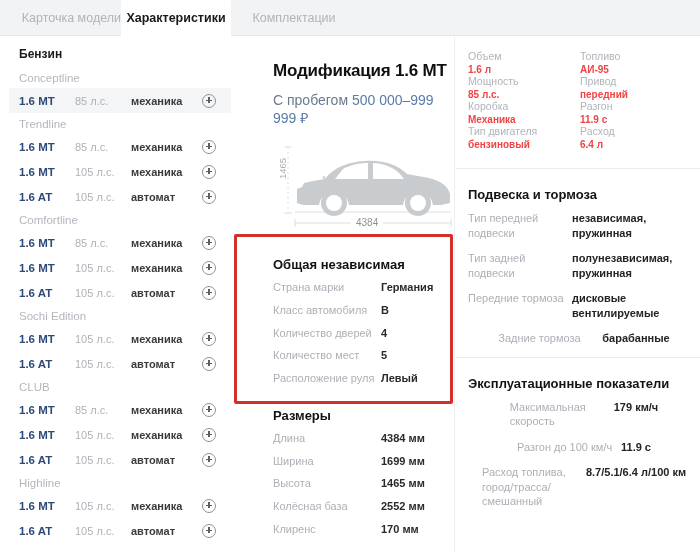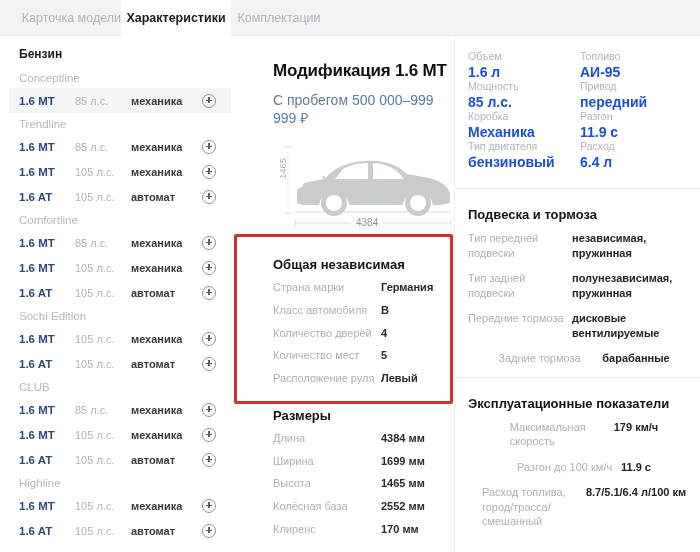--- a/index.html
+++ b/index.html
@@ -21,21 +21,21 @@
     position: absolute; top: 0; height: 36px;
     display: flex; align-items: center; justify-content: center;
     font-size: 12.5px; color: #b0b4ba; white-space: nowrap;
     cursor: pointer;
   }
   .tab.active {
     background: #ffffff; color: #1a1a1a; font-weight: bold;
   }
   #tab0 { left: 0px;   width: 121px; justify-content: flex-end; }
   #tab1 { left: 121px; width: 110px; }
-  #tab2 { left: 220px; width: 118px; }
+  #tab2 { left: 235px; width: 118px; }
 
   
   .left {
     position: absolute; left: 9px; top: 36px;
     width: 230px; height: 516px;
     background: #fff;
     border-right: 1px solid #eceef0;
     overflow: hidden;
   }
   .fuel-title {
@@ -124,21 +124,21 @@
   .right {
     position: absolute; left: 456px; top: 36px;
     width: 244px; height: 516px;
     background: #fff; overflow: hidden;
   }
   .specgrid {
     display: grid; grid-template-columns: 112px 1fr;
     padding: 14px 0 0 12px; row-gap: 0;
   }
   .spec .sk { font-size: 10.5px; color: #b0b4ba; margin-bottom: 2px; }
-  .spec .sv { font-size: 14px; color: #1d4ed8; font-weight: bold; }
+  .spec .sv { font-size: 10px; color: #ef4444; font-weight: bold; }
 
   .hr { height: 1px; background: #ececee; margin: 18px 0 0 0; }
 
   .rsection { padding: 18px 0 0 12px; }
   .rkv {
     display: flex; font-size: 11px; line-height: 1.32;
     margin-bottom: 11px;
     justify-content: center;
   }
   .rkv .k { color: #acb0b6; width: 104px; flex: none; padding-right: 6px; }

